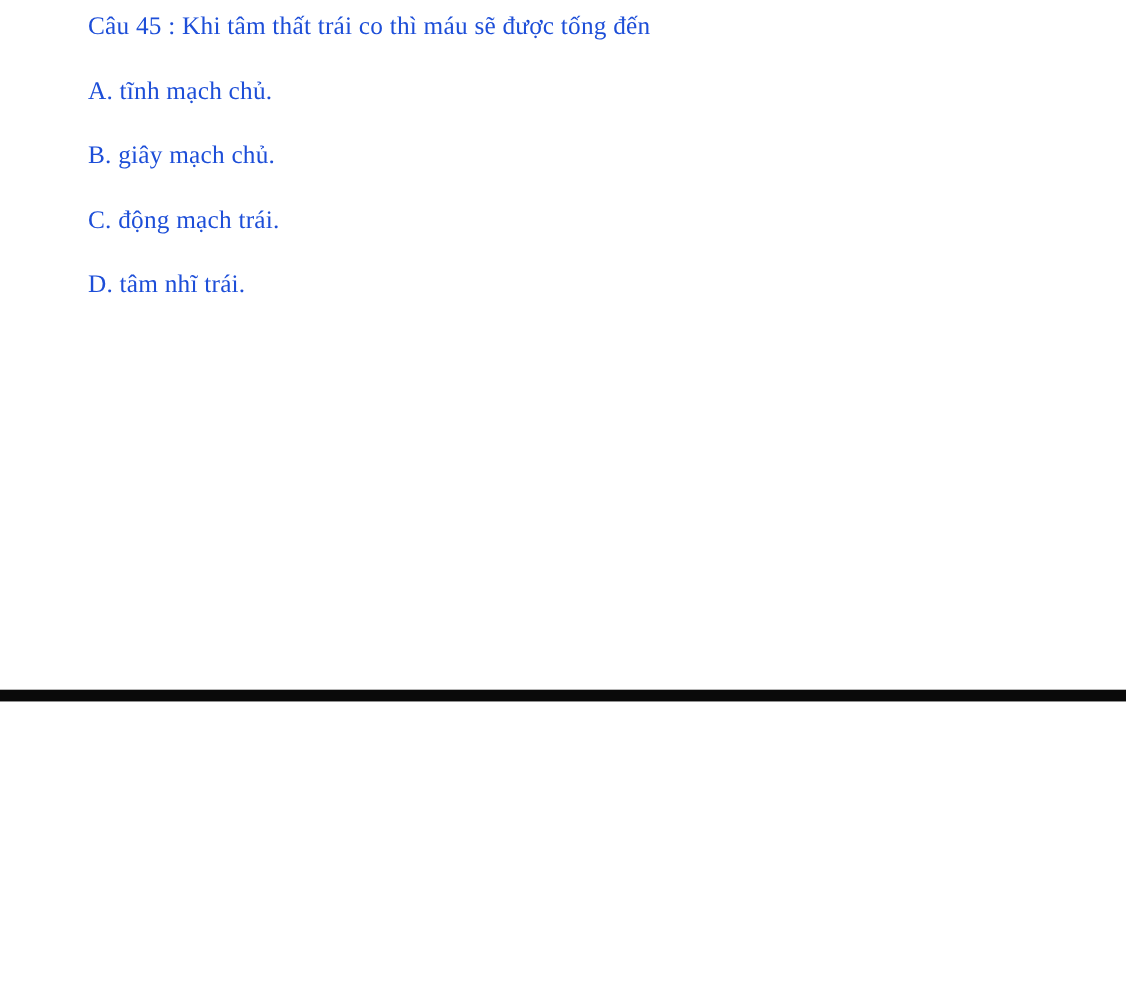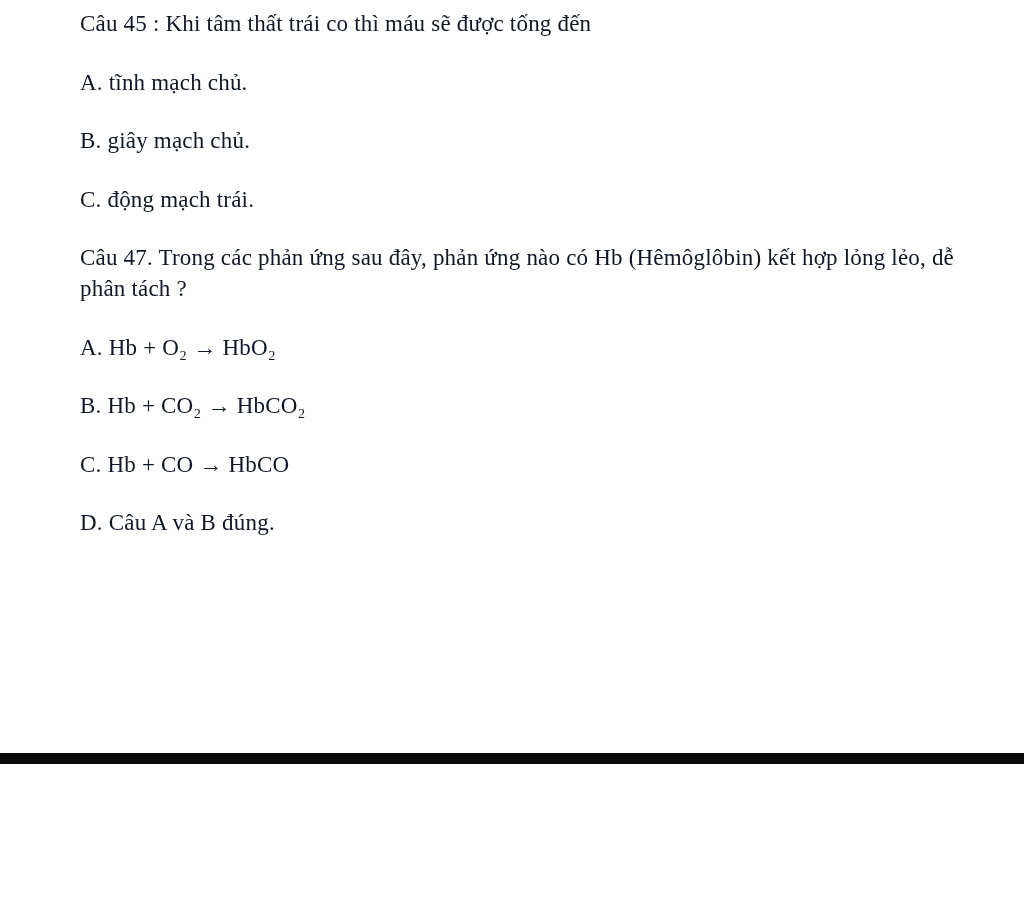--- a/index.html
+++ b/index.html
@@ -3,25 +3,25 @@
 <meta charset="utf-8">
 <style>
   html, body {
     margin: 0;
     padding: 0;
     background: #ffffff;
   }
   .page {
     position: relative;
     width: 1024px;
-    height: 764px;
+    height: 638px;
     background: #ffffff;
     overflow: hidden;
     font-family: "Liberation Serif", "DejaVu Serif", serif;
-    color: #0f172a;
+    color: #1d4ed8;
     box-sizing: border-box;
     padding: 8px 24px 0 80px;
   }
   .line {
     margin: 0 0 27.5px 0;
     font-size: 23px;
     line-height: 31px;
     font-weight: 400;
     letter-spacing: 0.2px;
   }
@@ -41,25 +41,19 @@
 </head>
 <body>
 
 <div class="page">
 
   <section class="question">
     <p class="line">Câu 45 : Khi tâm thất trái co thì máu sẽ được tống đến</p>
     <p class="line">A. tĩnh mạch chủ.</p>
     <p class="line">B. giây mạch chủ.</p>
     <p class="line">C. động mạch trái.</p>
+    <p class="line">D. tâm nhĩ trái.</p>
   </section>
 
 
-  <section class="question">
-    <p class="line">Câu 47. Trong các phản ứng sau đây, phản ứng nào có Hb (Hêmôglôbin) kết hợp lỏng lẻo, dễ phân tách ?</p>
-    <p class="line">A. Hb + O₂ → HbO₂</p>
-    <p class="line">B. Hb + CO₂ → HbCO₂</p>
-    <p class="line">C. Hb + CO → HbCO</p>
-    <p class="line">D. Câu A và B đúng.</p>
-  </section>
 
   <div class="bottom-bar"></div>
 </div>
 
 </body></html>

